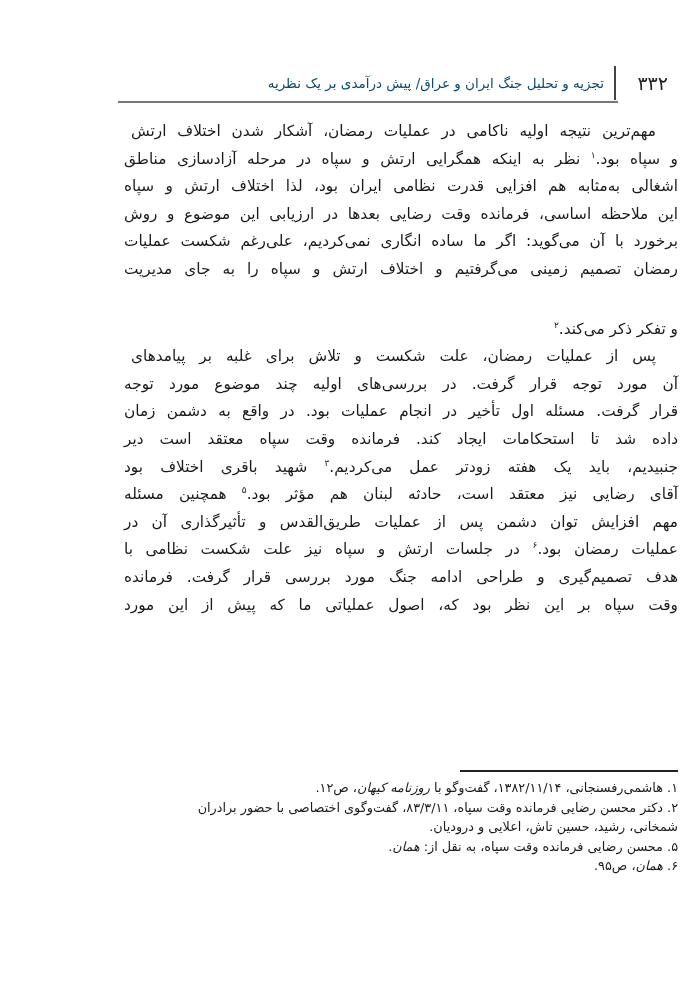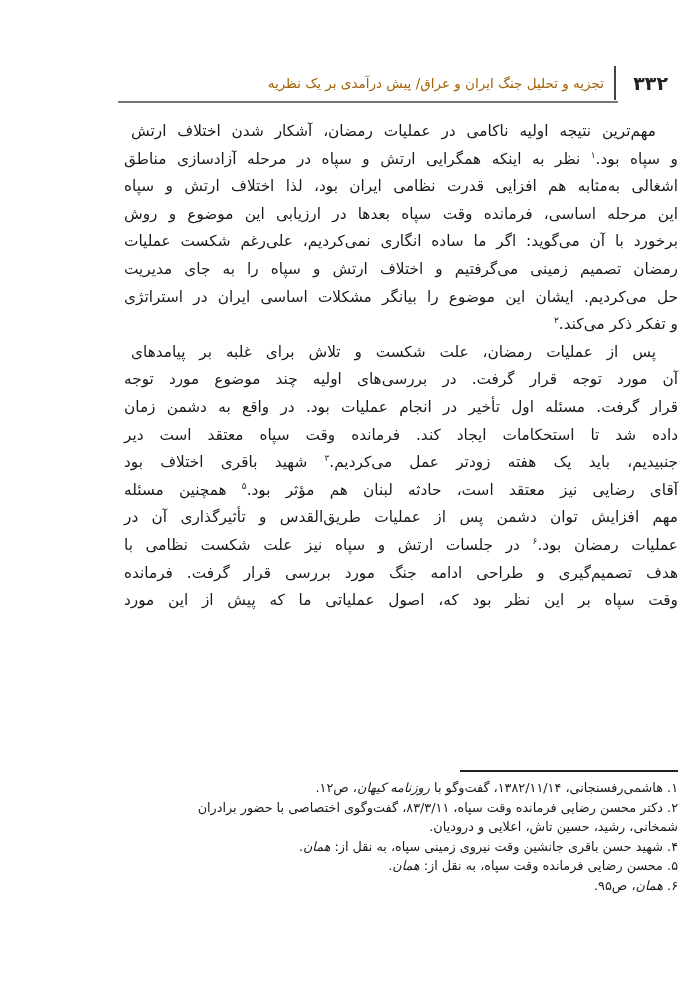--- a/index.html
+++ b/index.html
@@ -1,27 +1,27 @@
 <!DOCTYPE html>
 <html lang="fa" dir="rtl"><head>
   <meta charset="utf-8">
   <style>
     html, body { margin: 0; padding: 0; background: #ffffff; }
     body { width: 699px; height: 992px; position: relative; overflow: hidden;
            font-family: "DejaVu Sans", sans-serif; color: #1a1a1a; }
     .page { position: absolute; left: 0; top: 0; width: 699px; height: 992px; }
     .running-header { position: absolute; top: 66px; left: 118px; width: 562px; height: 34px; }
-    .page-number { position: absolute; right: 12px; top: 6px; font-size: 19px; font-weight: bold; color: #222; }
+    .page-number { position: absolute; right: 12px; top: 6px; font-size: 19px; font-weight: normal; color: #222; }
     .header-divider { position: absolute; right: 64px; top: 0; width: 2px; height: 34px; background: #444; }
-    .header-title { position: absolute; right: 76px; top: 9px; font-size: 13.5px; color: #a16207; white-space: nowrap; }
+    .header-title { position: absolute; right: 76px; top: 9px; font-size: 13.5px; color: #0c4a6e; white-space: nowrap; }
     .header-rule { position: absolute; left: 118px; top: 101px; width: 500px; height: 2px; background: #777; }
     .body-text { position: absolute; top: 118px; left: 124px; width: 554px; font-size: 15.3px; line-height: 27.6px;
                  text-align: justify; text-align-last: right; }
     .line { display: block; white-space: nowrap; text-align: justify; text-align-last: justify; height: 27.6px; }
-    .line.last { text-align-last: right; }
+    .line.last { text-align-last: right; margin-top: 32px; }
     .indent { padding-right: 22px; margin-left: 7px; }
     sup { font-size: 9px; vertical-align: super; line-height: 0; }
     .footnote-rule { position: absolute; top: 770px; left: 460px; width: 218px; height: 2px; background: #222; }
     .footnotes { position: absolute; top: 778px; left: 124px; width: 554px; font-size: 12.8px; line-height: 19.5px; }
     .fn { display: block; white-space: nowrap; text-align: right; }
     .fn.cont { padding-right: 0; }
     i { }
   </style>
 </head>
 <body>
@@ -33,42 +33,40 @@
     <span class="header-divider"></span>
     <span class="header-title">تجزیه و تحلیل جنگ ایران و عراق/ پیش درآمدی بر یک نظریه</span>
   </div>
   <div class="header-rule"></div>
 
   <div class="body-text">
 
     <span class="line indent">مهم‌ترین نتیجه اولیه ناکامی در عملیات رمضان، آشکار شدن اختلاف ارتش</span>
     <span class="line"><span>و سپاه بود.</span><sup>۱</sup><span> نظر به اینکه همگرایی ارتش و سپاه در مرحله آزادسازی مناطق</span></span>
     <span class="line">اشغالی به‌مثابه هم افزایی قدرت نظامی ایران بود، لذا اختلاف ارتش و سپاه</span>
-    <span class="line">این مرحله اساسی، فرمانده وقت سپاه بعدها در ارزیابی این موضوع و روش</span>
+    <span class="line">این ملاحظه اساسی، فرمانده وقت رضایی بعدها در ارزیابی این موضوع و روش</span>
     <span class="line">برخورد با آن می‌گوید: اگر ما ساده انگاری نمی‌کردیم، علی‌رغم شکست عملیات</span>
     <span class="line">رمضان تصمیم زمینی می‌گرفتیم و اختلاف ارتش و سپاه را به جای مدیریت</span>
-    <span class="line">حل می‌کردیم. ایشان این موضوع را بیانگر مشکلات اساسی ایران در استراتژی</span>
     <span class="line last"><span>و تفکر ذکر می‌کند.</span><sup>۲</sup></span>
 
     <span class="line indent">پس از عملیات رمضان، علت شکست و تلاش برای غلبه بر پیامدهای</span>
     <span class="line">آن مورد توجه قرار گرفت. در بررسی‌های اولیه چند موضوع مورد توجه</span>
     <span class="line">قرار گرفت. مسئله اول تأخیر در انجام عملیات بود. در واقع به دشمن زمان</span>
     <span class="line">داده شد تا استحکامات ایجاد کند. فرمانده وقت سپاه معتقد است دیر</span>
     <span class="line"><span>جنبیدیم، باید یک هفته زودتر عمل می‌کردیم.</span><sup>۳</sup><span> شهید باقری اختلاف بود</span></span>
     <span class="line"><span>آقای رضایی نیز معتقد است، حادثه لبنان هم مؤثر بود.</span><sup>۵</sup><span> همچنین مسئله</span></span>
     <span class="line">مهم افزایش توان دشمن پس از عملیات طریق‌القدس و تأثیرگذاری آن در</span>
     <span class="line"><span>عملیات رمضان بود.</span><sup>۶</sup><span> در جلسات ارتش و سپاه نیز علت شکست نظامی با</span></span>
     <span class="line">هدف تصمیم‌گیری و طراحی ادامه جنگ مورد بررسی قرار گرفت. فرمانده</span>
     <span class="line">وقت سپاه بر این نظر بود که، اصول عملیاتی ما که پیش از این مورد</span>
   </div>
 
   <div class="footnote-rule"></div>
 
   <div class="footnotes">
     <span class="fn"><span>۱.</span> <span>هاشمی‌رفسنجانی، ۱۳۸۲/۱۱/۱۴، گفت‌وگو با </span><i>روزنامه کیهان</i><span>، ص۱۲.</span></span>
     <span class="fn"><span>۲.</span> <span>دکتر محسن رضایی فرمانده وقت سپاه، ۸۳/۳/۱۱، گفت‌وگوی اختصاصی با حضور برادران</span></span>
     <span class="fn cont"><span>شمخانی، رشید، حسین تاش، اعلایی و درودیان.</span></span>
-    <span class="fn"><span>۴.</span> <span>شهید حسن باقری جانشین وقت نیروی زمینی سپاه، به نقل از: </span><i>همان</i><span>.</span></span>
     <span class="fn"><span>۵.</span> <span>محسن رضایی فرمانده وقت سپاه، به نقل از: </span><i>همان</i><span>.</span></span>
     <span class="fn"><span>۶.</span> <i>همان</i><span>، ص۹۵.</span></span>
   </div>
 
 </div>
 
 </body></html>

